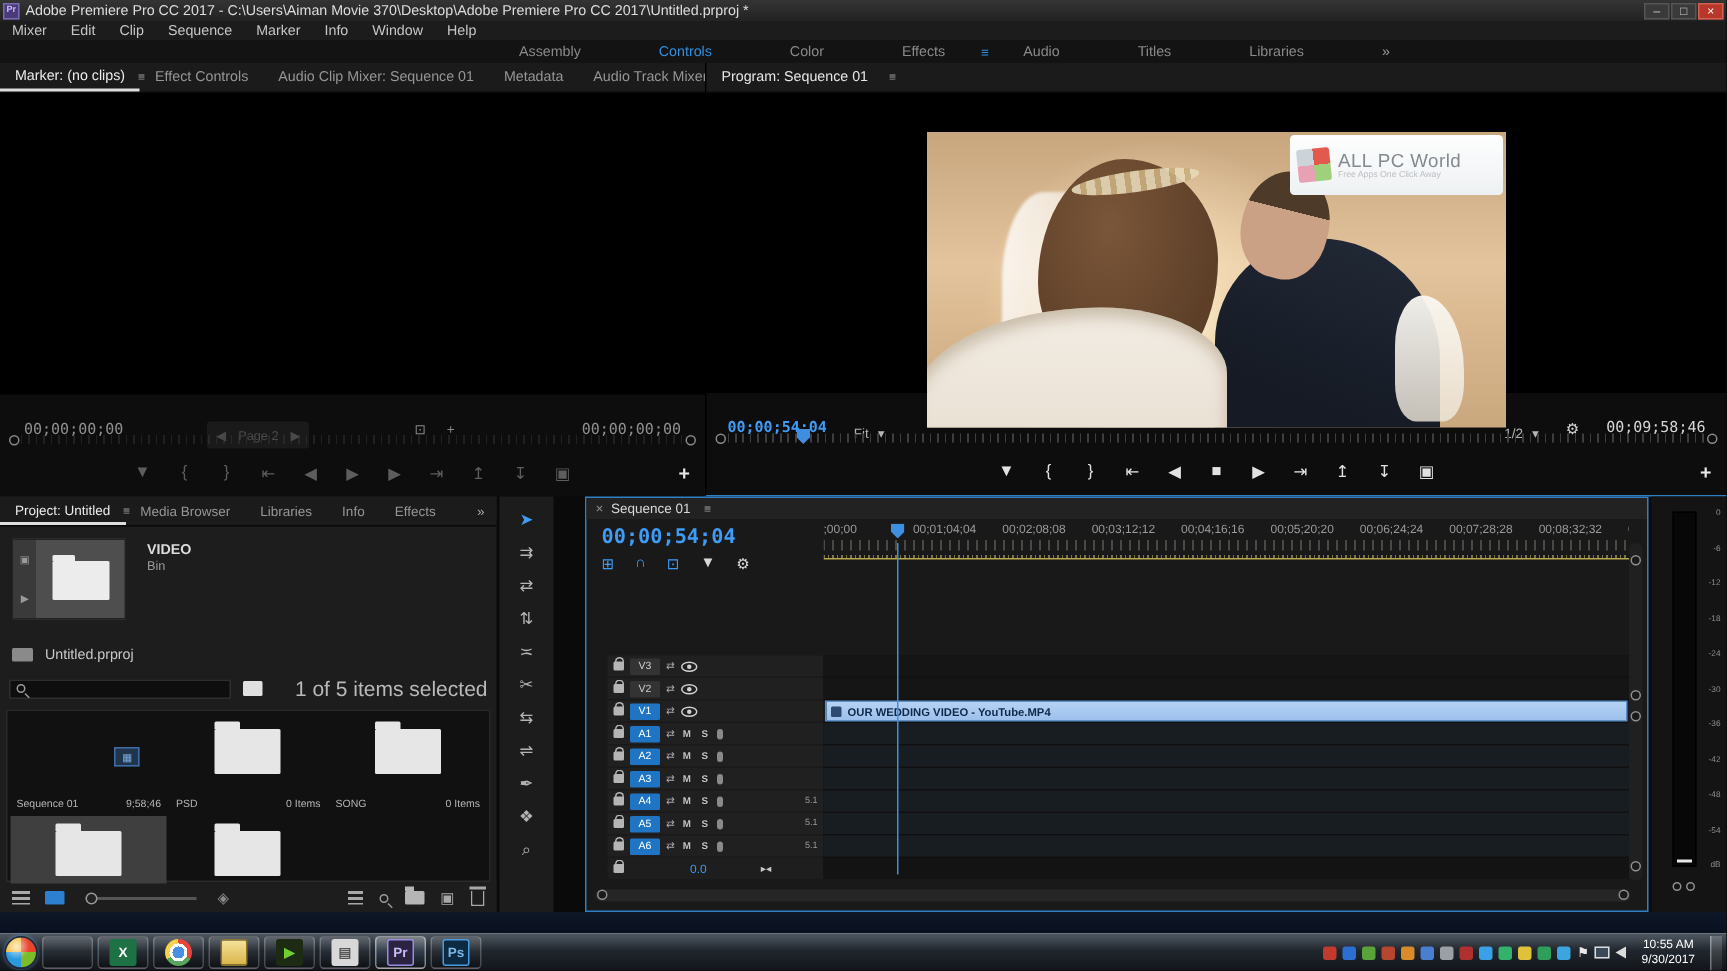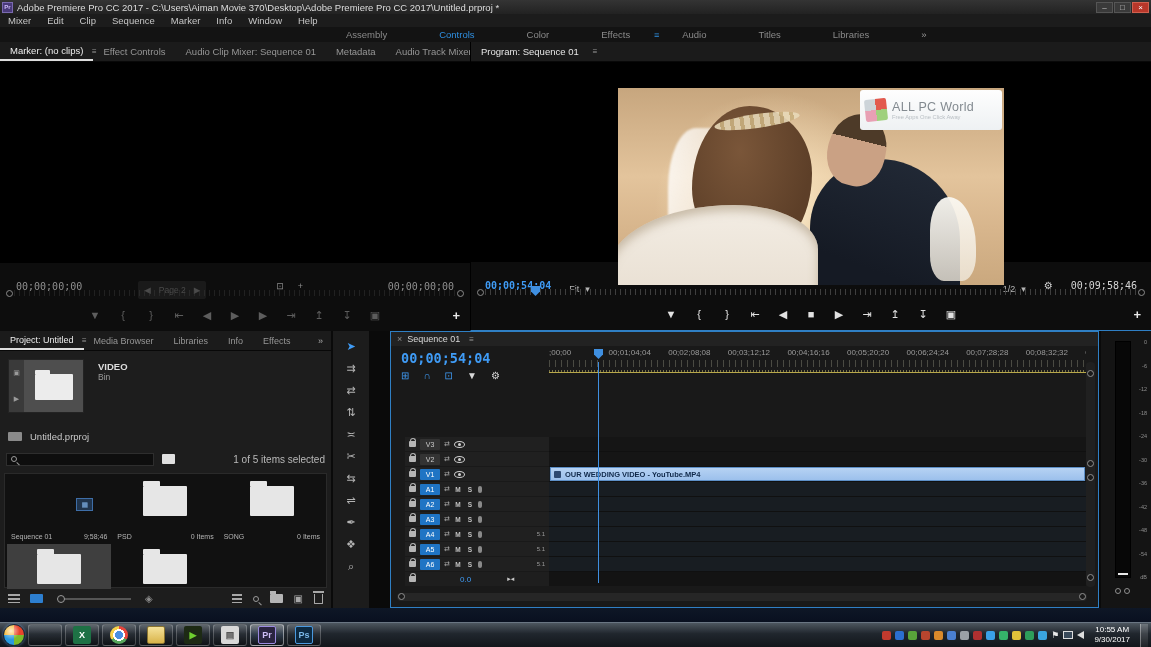--- a/index.html
+++ b/index.html
@@ -69,21 +69,21 @@
   .pvfolder:before{content:"";position:absolute;left:0;top:-4px;width:15px;height:4px;background:#ececec;border-radius:1px 1px 0 0}
   .pvlabel{font-size:9.5px;color:#dcdcdc;font-weight:bold;margin-top:2px}
   .pvsub{font-size:8.5px;color:#9a9a9a}
   .filerow{position:absolute;left:8px;top:100px;display:flex;align-items:center;gap:8px;font-size:9.5px;color:#c9c9c9}
   .fileic{width:14px;height:9px;background:#8a8a8a;border-radius:1px}
   .searchrow{position:absolute;left:6px;top:120px;right:6px;height:16px;display:flex;align-items:center;gap:8px}
   .searchbox{width:148px;height:13px;background:#0e0e0e;border:1px solid #2e2e2e;display:flex;align-items:center;gap:4px;padding:0 4px}
   .mag{width:6px;height:6px;border:1px solid #9a9a9a;border-radius:50%;position:relative}
   .mag:after{content:"";position:absolute;left:5px;top:5px;width:4px;height:1px;background:#9a9a9a;transform:rotate(45deg);transform-origin:0 0}
   .sbin{width:13px;height:10px;background:#e0e0e0;border-radius:1px}
-  .pstatus{margin-left:auto;font-size:10px;color:#b9b9b9}
+  .pstatus{margin-left:auto;font-size:14px;color:#b9b9b9}
   .pgrid{position:absolute;left:4px;top:142px;right:4px;bottom:20px;background:#111;border:1px solid #2a2a2a;display:grid;grid-template-columns:repeat(3,1fr);grid-auto-rows:66px;gap:2px;padding:2px}
   .pitem{position:relative;padding:2px}
   .pitem.selected{background:#3f3f3f}
   .pfold{position:absolute;left:50%;top:10px;transform:translateX(-50%);width:44px;height:30px;background:#e6e6e6;border-radius:1px}
   .pfold:before{content:"";position:absolute;left:0;top:-5px;width:17px;height:5px;background:#e6e6e6;border-radius:1px 1px 0 0}
   .pseq{position:absolute;right:18px;top:22px;width:17px;height:13px;background:#20344c;border:1px solid #3e6ea8;display:flex;align-items:center;justify-content:center;color:#7fb2e8;font-size:7px}
   .pitem .cap{position:absolute;left:4px;right:4px;bottom:2px;display:flex;justify-content:space-between;font-size:7px;color:#b5b5b5}
   .pfooter{position:absolute;left:0;bottom:0;right:0;height:19px;background:#1d1d1d;display:flex;align-items:center;gap:10px;padding:0 8px;font-size:10px;color:#a8a8a8}
   .lvic{width:12px;height:9px;background:repeating-linear-gradient(#a8a8a8 0 2px,transparent 2px 4px)}
   .ivic{width:13px;height:9px;background:#2d7fd0;border-radius:1px}

